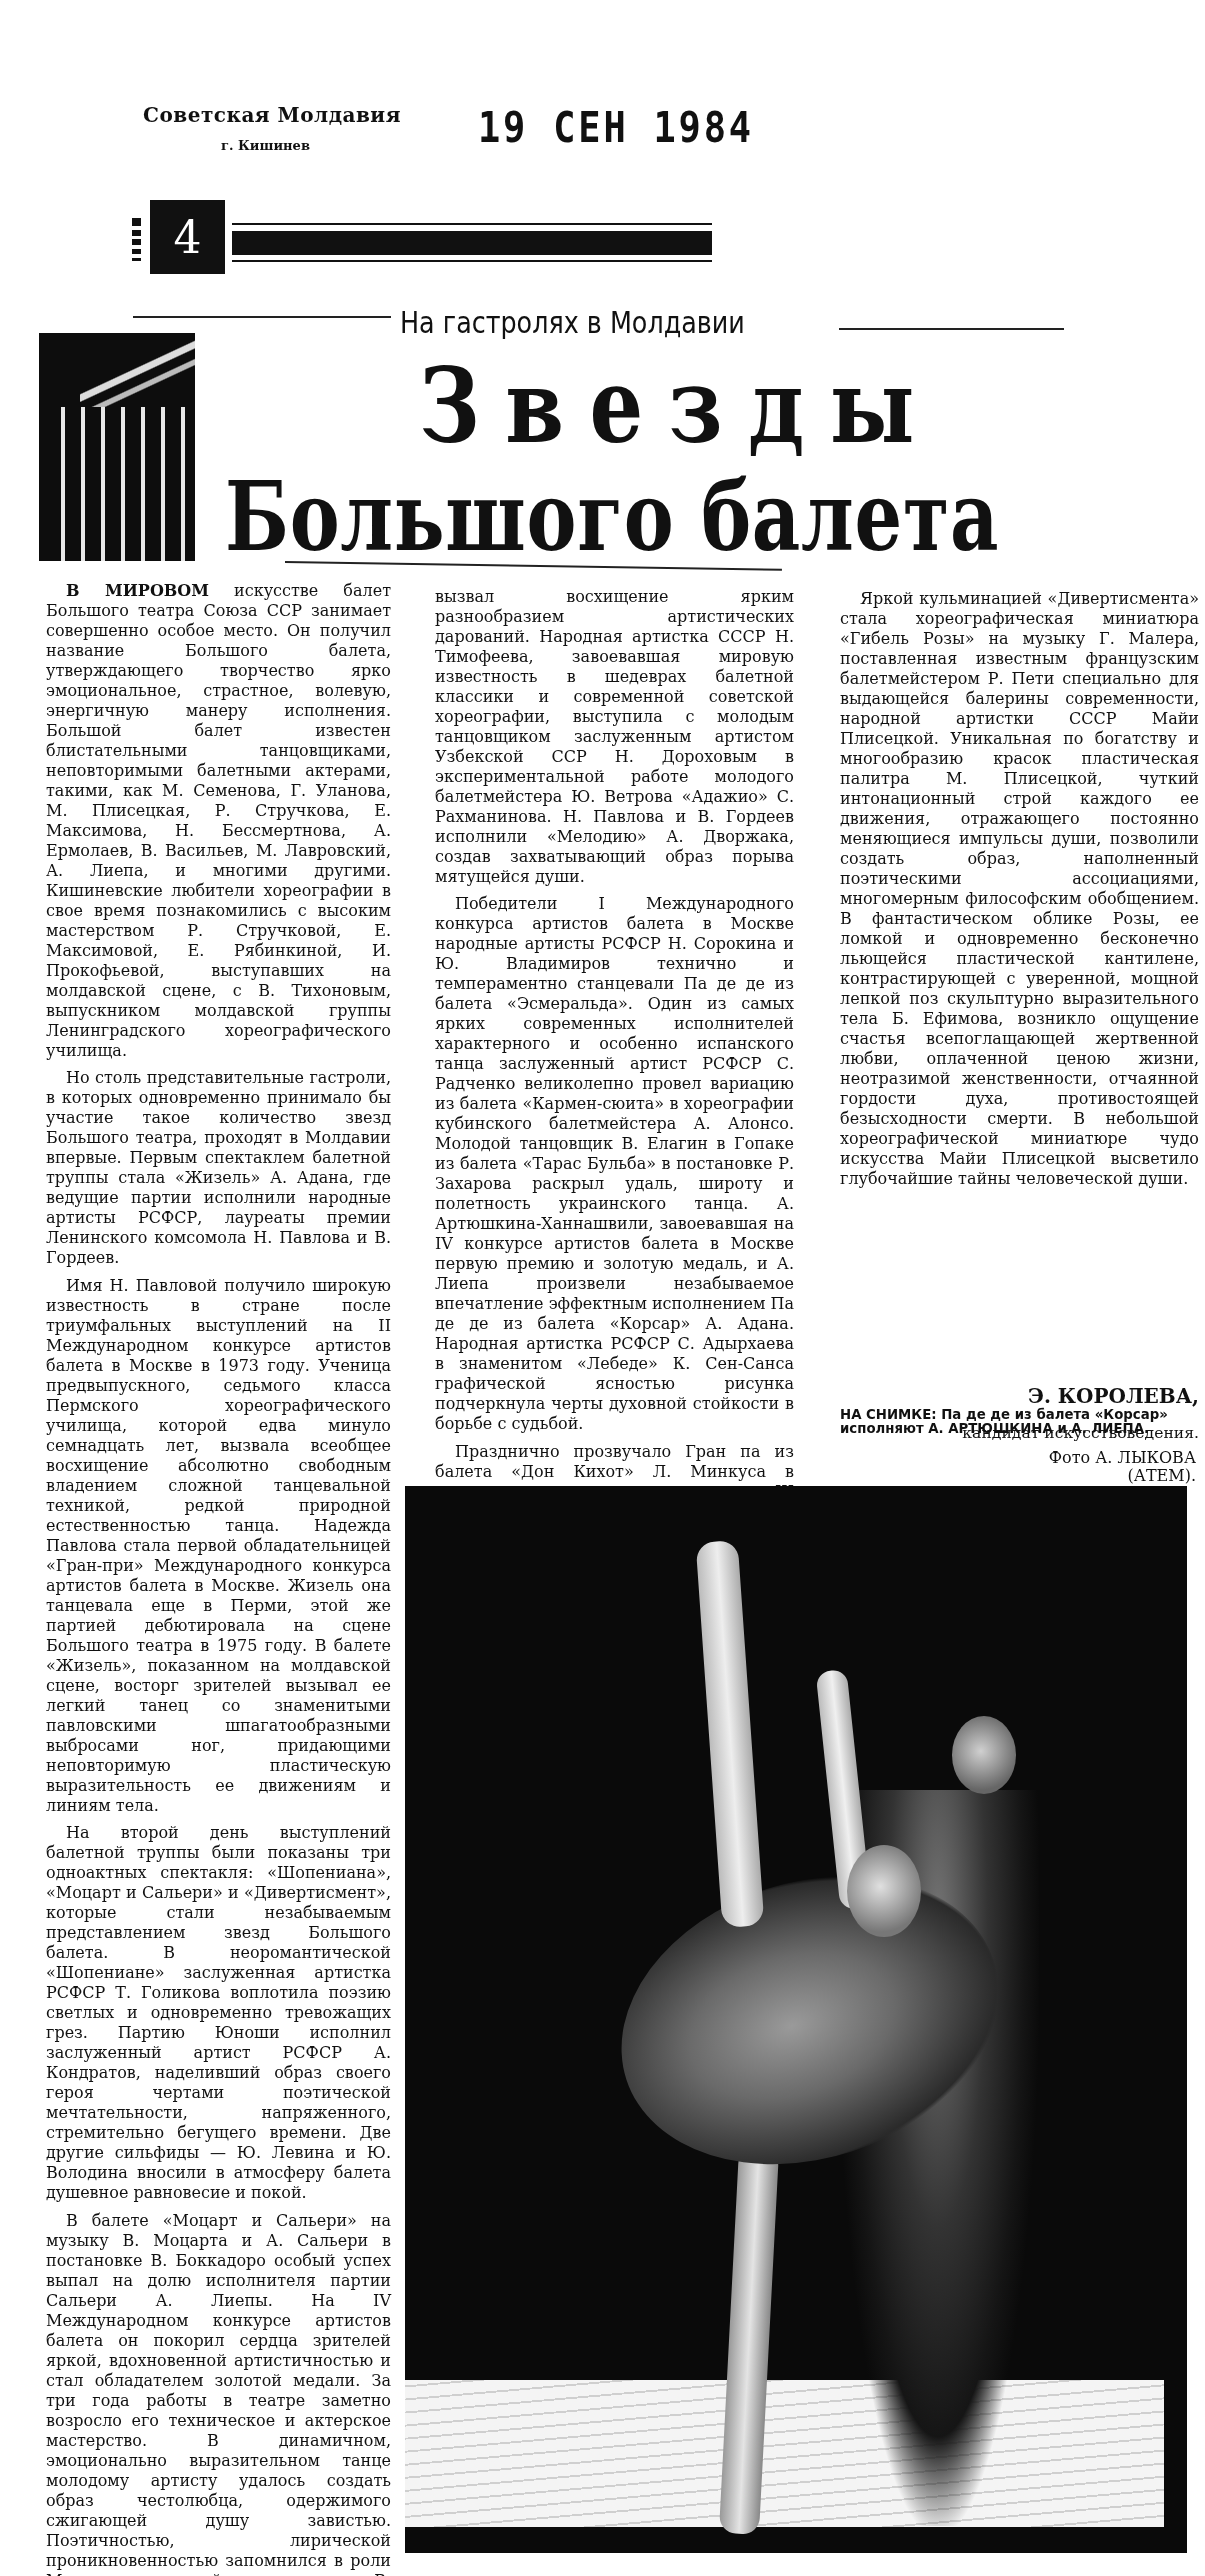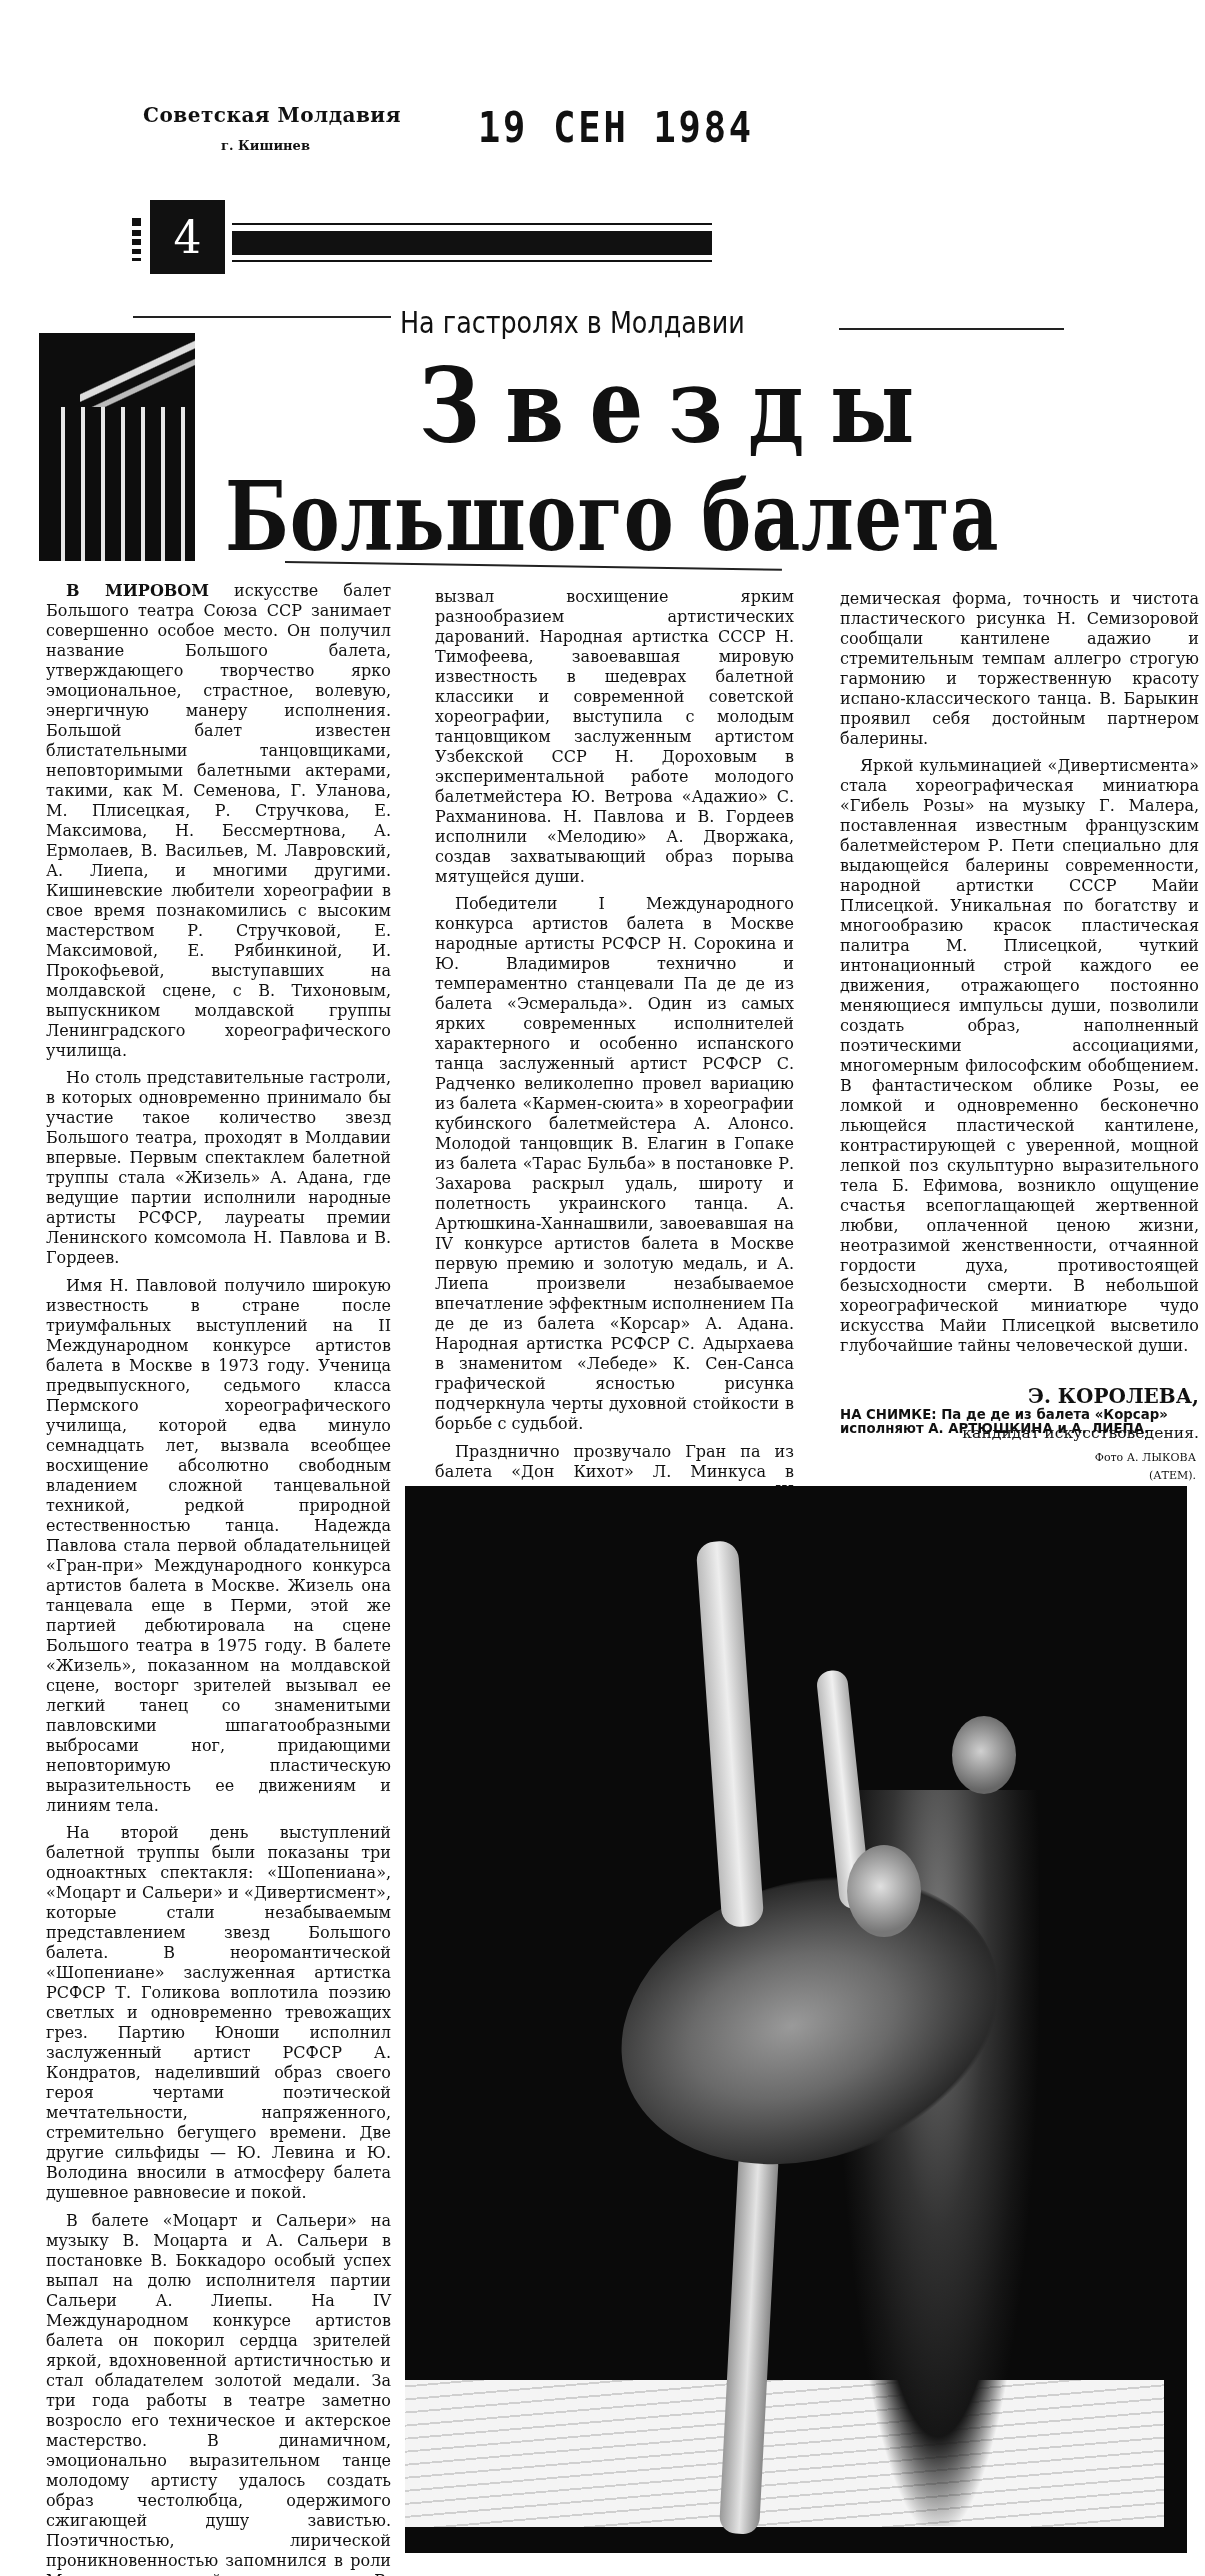--- a/index.html
+++ b/index.html
@@ -33,21 +33,21 @@
     .col2 { left: 435px; top: 587px; width: 359px; }
     .col3 { left: 840px; top: 589px; width: 359px; }
     .col .lead { font-weight: bold; }
 
     .byline { position: absolute; left: 840px; top: 1384px; width: 359px; text-align: right; font-family: "DejaVu Serif", serif; }
     .byline .name { font-weight: bold; font-size: 20px; display: block; }
     .byline .title { font-size: 15.6px; display: block; margin-top: 16px; }
 
     .caption { position: absolute; left: 840px; top: 1408px; width: 350px; font-family: "DejaVu Sans", sans-serif; font-size: 13.3px; line-height: 14px; font-weight: bold; }
     .caption .label { font-weight: bold; }
-    .credit { position: absolute; left: 994px; top: 1449px; width: 202px; text-align: right; font-family: "DejaVu Serif", serif; font-size: 11px; line-height: 17.5px; }
+    .credit { position: absolute; left: 994px; top: 1449px; width: 202px; text-align: right; font-family: "DejaVu Serif", serif; font-size: 16px; line-height: 17.5px; }
 
     .photo { position: absolute; left: 405px; top: 1486px; width: 782px; height: 1067px; background: #0a0a0a; overflow: hidden; }
     .photo .floor { position: absolute; left: 0; right: 23px; bottom: 26px; height: 147px; background: repeating-linear-gradient(175deg, #f4f4f4 0 5.5px, #cfcfcf 5.5px 7.4px, #f4f4f4 7.4px 13px); }
     .photo .tutu { position: absolute; left: 212px; top: 396px; width: 386px; height: 276px; border-radius: 50%; background: radial-gradient(ellipse at 45% 50%, #9a9a9a 0%, #6a6a6a 35%, #2a2a2a 70%, transparent 72%); transform: rotate(-18deg); }
     .photo .leg-up { position: absolute; left: 304px; top: 55px; width: 42px; height: 386px; background: linear-gradient(90deg, #bbb, #eee, #aaa); border-radius: 18.4px; transform: rotate(-4deg); }
     .photo .leg-down { position: absolute; left: 324px; top: 662px; width: 40px; height: 386px; background: linear-gradient(90deg, #999, #e4e4e4, #888); border-radius: 16.6px; transform: rotate(3deg); }
     .photo .arm { position: absolute; left: 423px; top: 184px; width: 31px; height: 239px; background: linear-gradient(90deg, #bbb, #f0f0f0, #aaa); border-radius: 14.7px; transform: rotate(-6deg); }
     .photo .partner { position: absolute; left: 432px; top: 304px; width: 202px; height: 736px; background: radial-gradient(ellipse at 50% 20%, #777 0%, #333 35%, #151515 60%, transparent 72%); }
     .photo .head { position: absolute; left: 442px; top: 359px; width: 74px; height: 92px; border-radius: 50%; background: radial-gradient(circle at 45% 45%, #e0e0e0, #777 70%); }
     .photo .head2 { position: absolute; left: 547px; top: 230px; width: 64px; height: 78px; border-radius: 50%; background: radial-gradient(circle at 45% 45%, #d0d0d0, #666 70%); }
@@ -87,21 +87,20 @@
 
 </div>
 
 <div class="col col2">
   <p style="text-indent:0">вызвал восхищение ярким разнообразием артистических дарований. Народная артистка СССР Н. Тимофеева, завоевавшая мировую известность в шедеврах балетной классики и современной советской хореографии, выступила с молодым танцовщиком заслуженным артистом Узбекской ССР Н. Дороховым в экспериментальной работе молодого балетмейстера Ю. Ветрова «Адажио» С. Рахманинова. Н. Павлова и В. Гордеев исполнили «Мелодию» А. Дворжака, создав захватывающий образ порыва мятущейся души.</p>
   <p>Победители I Международного конкурса артистов балета в Москве народные артисты РСФСР Н. Сорокина и Ю. Владимиров технично и темпераментно станцевали Па де де из балета «Эсмеральда». Один из самых ярких современных исполнителей характерного и особенно испанского танца заслуженный артист РСФСР С. Радченко великолепно провел вариацию из балета «Кармен-сюита» в хореографии кубинского балетмейстера А. Алонсо. Молодой танцовщик В. Елагин в Гопаке из балета «Тарас Бульба» в постановке Р. Захарова раскрыл удаль, широту и полетность украинского танца. А. Артюшкина-Ханнашвили, завоевавшая на IV конкурсе артистов балета в Москве первую премию и золотую медаль, и А. Лиепа произвели незабываемое впечатление эффектным исполнением Па де де из балета «Корсар» А. Адана. Народная артистка РСФСР С. Адырхаева в знаменитом «Лебеде» К. Сен-Санса графической ясностью рисунка подчеркнула черты духовной стойкости в борьбе с судьбой.</p>
   <p>Празднично прозвучало Гран па из балета «Дон Кихот» Л. Минкуса в исполнении лауреата III Международного конкурса артистов балета в Москве (первая премия и золотая медаль), заслуженной артистки УССР Н. Семизоровой и В. Барыкина. Безупречная ака-</p>
 </div>
 
 <div class="col col3">
-  <p style="text-indent:0">демическая форма, точность и чистота пластического рисунка Н. Семизоровой сообщали кантилене адажио и стремительным темпам аллегро строгую гармонию и торжественную красоту испано-классического танца. В. Барыкин проявил себя достойным партнером балерины.</p>
   <p>Яркой кульминацией «Дивертисмента» стала хореографическая миниатюра «Гибель Розы» на музыку Г. Малера, поставленная известным французским балетмейстером Р. Пети специально для выдающейся балерины современности, народной артистки СССР Майи Плисецкой. Уникальная по богатству и многообразию красок пластическая палитра М. Плисецкой, чуткий интонационный строй каждого ее движения, отражающего постоянно меняющиеся импульсы души, позволили создать образ, наполненный поэтическими ассоциациями, многомерным философским обобщением. В фантастическом облике Розы, ее ломкой и одновременно бесконечно льющейся пластической кантилене, контрастирующей с уверенной, мощной лепкой поз скульптурно выразительного тела Б. Ефимова, возникло ощущение счастья всепоглащающей жертвенной любви, оплаченной ценою жизни, неотразимой женственности, отчаянной гордости духа, противостоящей безысходности смерти. В небольшой хореографической миниатюре чудо искусства Майи Плисецкой высветило глубочайшие тайны человеческой души.</p>
 </div>
 
 <div class="byline">
   <span class="name">Э. КОРОЛЕВА,</span>
   <span class="title">кандидат искусствоведения.</span>
 </div>
 
 <div class="caption">
   <span class="label">НА СНИМКЕ:</span><span> Па де де из балета «Корсар» исполняют А. АРТЮШКИНА и А. ЛИЕПА.</span>

